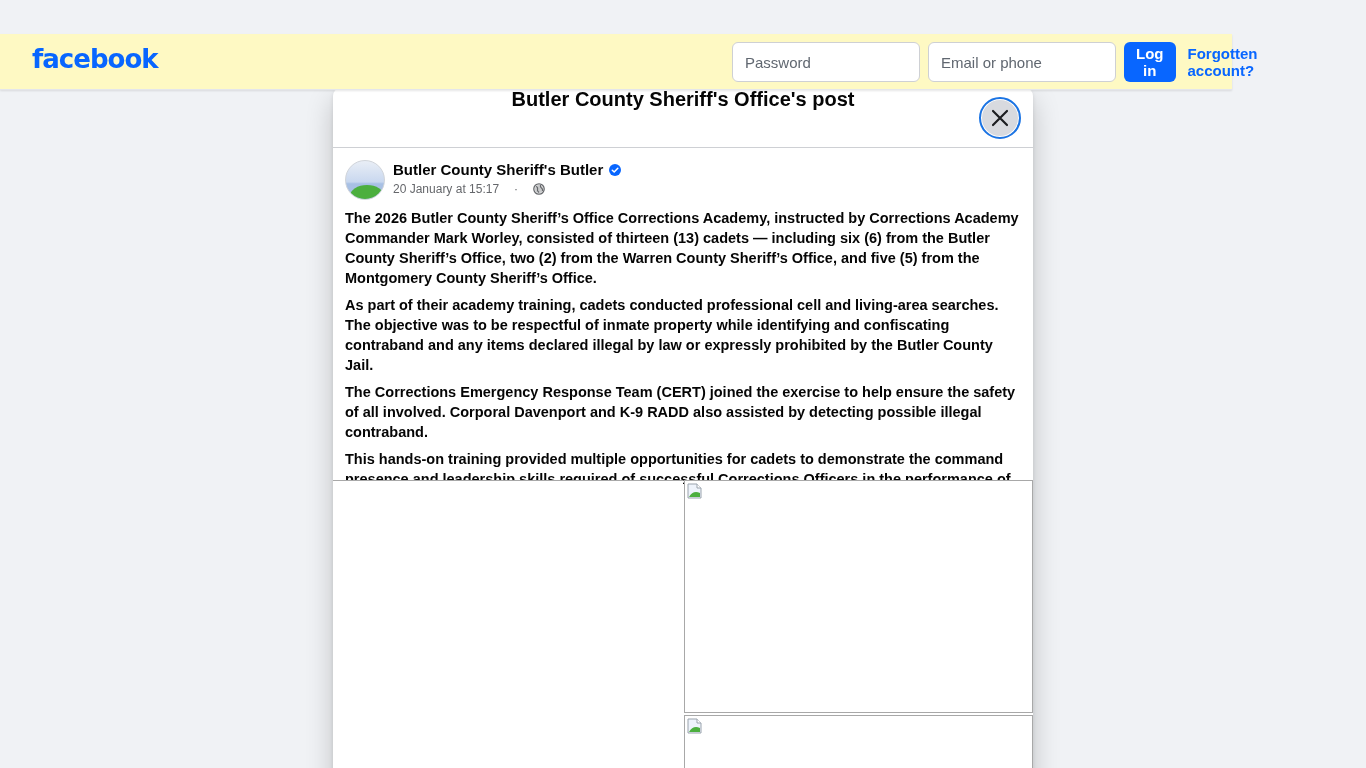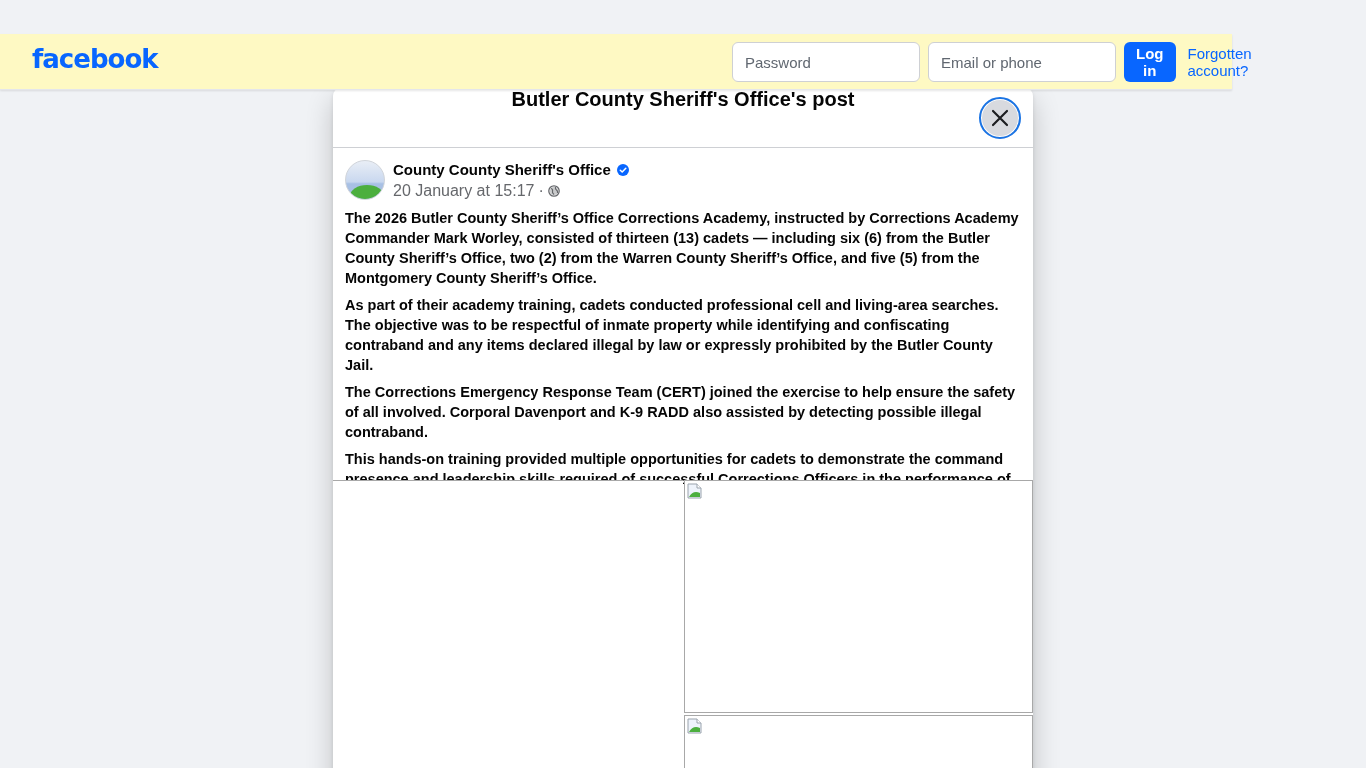--- a/index.html
+++ b/index.html
@@ -37,21 +37,21 @@
     .field::placeholder { color: #606770; }
     .login-btn {
       height: 40px; padding: 0 12px;
       background: #0866ff; color: #fff;
       border: none; border-radius: 6px;
       font-weight: bold; font-size: 15px;
       font-family: "Liberation Sans", sans-serif;
       margin-right: 12px;
       cursor: pointer;
     }
-    .forgot { color: #0866ff; font-size: 15px; font-weight: normal; text-decoration: none; }
+    .forgot { color: #0866ff; font-size: 15px; font-weight: bold; text-decoration: none; }
 
     .modal {
       position: absolute; left: 333px; top: 88px; width: 700px; height: 700px;
       background: #ffffff;
       border-radius: 8px 8px 0 0;
       box-shadow: 0 12px 28px 0 rgba(0,0,0,0.2), 0 2px 4px 0 rgba(0,0,0,0.1);
       overflow: hidden;
     }
     .modal-header {
       height: 60px; position: relative;
@@ -82,22 +82,22 @@
     }
     .page-name {
       position: absolute; left: 60px; top: 13px;
       font-size: 15px; font-weight: normal; color: #050505;
       display: flex; align-items: center;
     }
     .page-name .name-text { font-weight: 600; }
     .verified { margin-left: 6px; display: inline-flex; }
     .meta {
       position: absolute; left: 60px; top: 34px;
-      font-size: 16px; color: #65676b;
-      display: flex; align-items: center;
+      font-size: 12px; color: #65676b;
+      display: flex; align-items: center; gap: 11px;
     }
     .meta .sep { margin: 0 4px; }
     .post-text { padding: 4px 12px 0 12px; font-size: 14.5px; line-height: 20px; color: #050505; font-weight: bold; }
     .post-text p { margin-bottom: 7px; }
 
     .media { position: absolute; left: 0; top: 392px; width: 700px; height: 310px; }
     .media-left {
       position: absolute; left: 0; top: 0; width: 350px; height: 310px;
       border-top: 1px solid #a8a8a8;
       background: #fff;
@@ -135,21 +135,21 @@
         <path d="M2 2 L16 16 M16 2 L2 16" stroke="#1c1e21" stroke-width="2.2" stroke-linecap="round"></path>
       </svg>
     </div>
   </div>
 
   <div class="post-header">
     <div class="avatar">
       <div class="hill"></div>
     </div>
     <div class="page-name">
-      <span class="name-text">County County Sheriff's Office</span>
+      <span class="name-text">Butler County Sheriff's Butler</span>
       <span class="verified">
         <svg width="12" height="12" viewBox="0 0 12 12">
           <circle cx="6" cy="6" r="6" fill="#0866ff"></circle>
           <path d="M3.3 6.2 L5.2 8 L8.8 4.2" stroke="#fff" stroke-width="1.5" fill="none" stroke-linecap="round" stroke-linejoin="round"></path>
         </svg>
       </span>
     </div>
     <div class="meta">
       <span>20 January at 15:17</span>
       <span class="sep">·</span>

